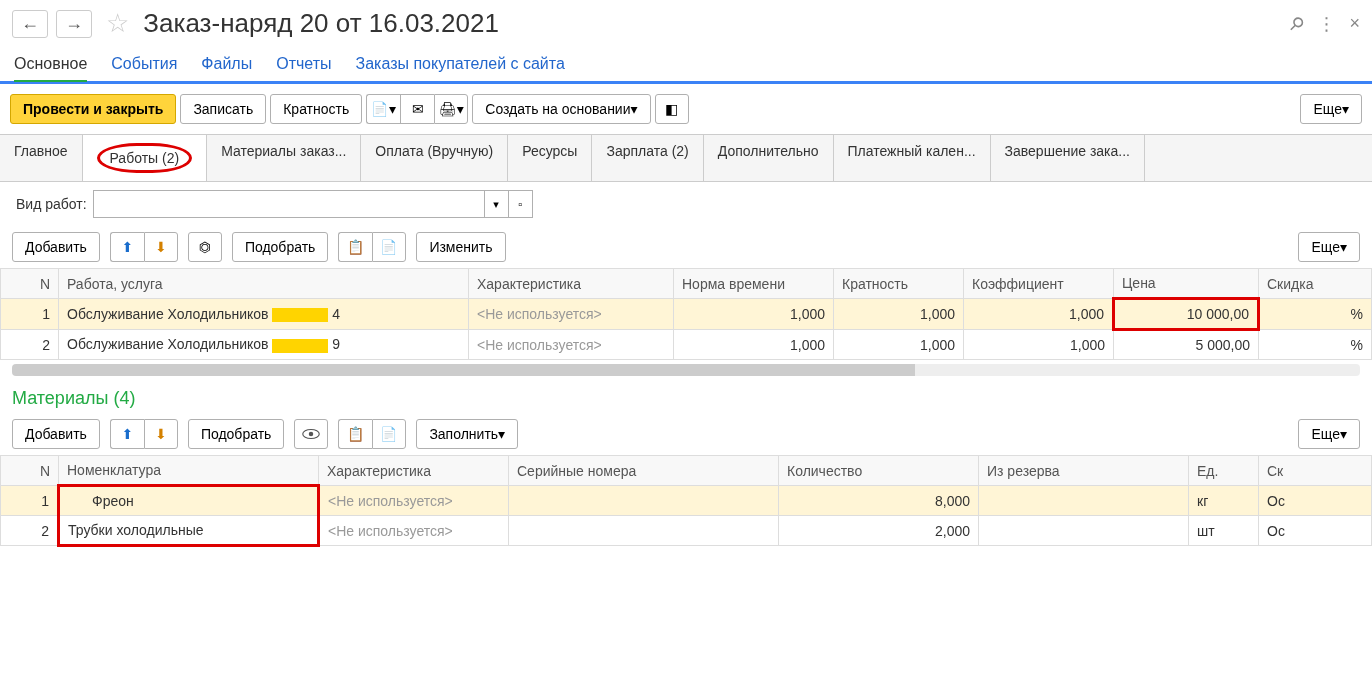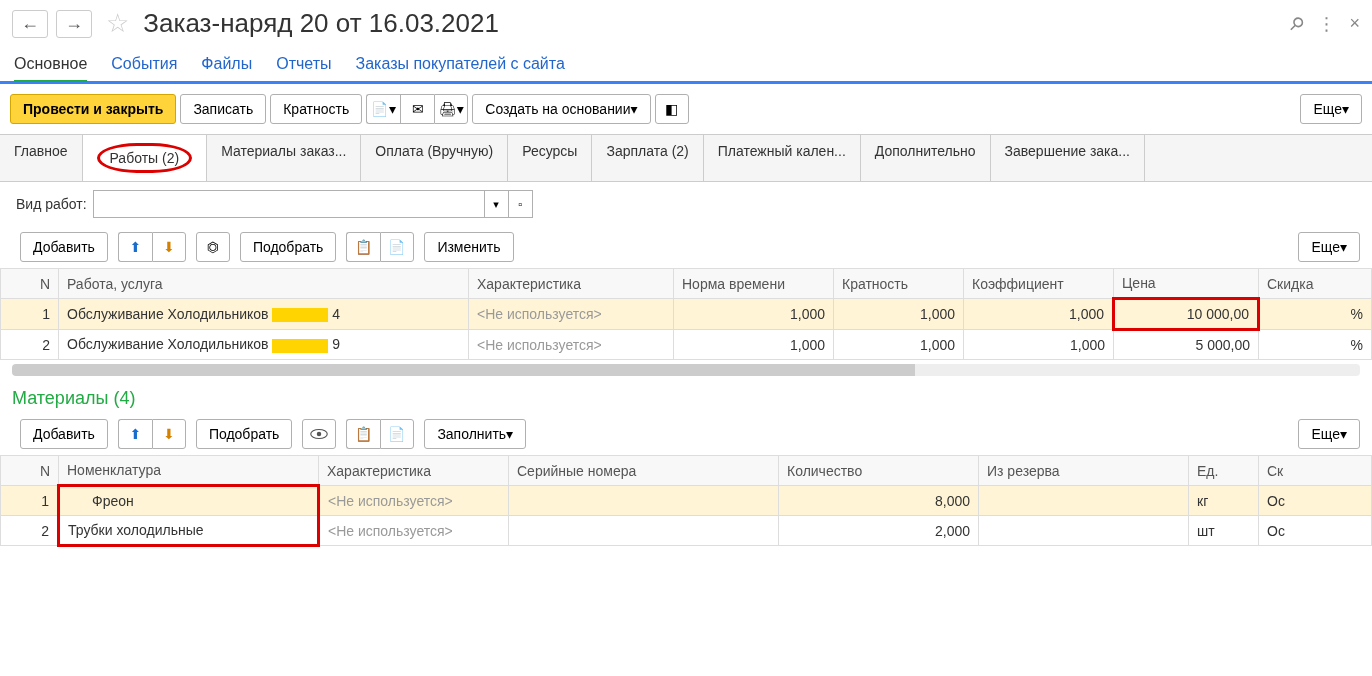--- a/index.html
+++ b/index.html
@@ -24,21 +24,21 @@
 .more-btn { margin-left: auto; }
 .sub-tabs { display: flex; border-top: 1px solid #ccc; border-bottom: 1px solid #ccc; background: #f5f5f5; }
 .sub-tab { padding: 8px 14px; border-right: 1px solid #ccc; cursor: pointer; background: #f5f5f5; font-size: 14px; white-space: nowrap; }
 .sub-tab.active { background: #fff; }
 .red-circle { border: 3px solid #d00; border-radius: 50%/60%; padding: 4px 10px; display: inline-block; }
 .field-row { display: flex; align-items: center; padding: 8px 16px; gap: 6px; }
 .field-row label { font-size: 14px; }
 .combo { display: flex; flex: 0 0 440px; }
 .combo input { flex: 1; height: 28px; border: 1px solid #b0b0b0; padding: 0 6px; }
 .combo .combo-btn { width: 24px; height: 28px; border: 1px solid #b0b0b0; border-left: none; background: #fff; cursor: pointer; font-size: 11px; }
-.sub-toolbar { display: flex; align-items: center; gap: 10px; padding: 6px 12px; margin-left: 8px; }
+.sub-toolbar { display: flex; align-items: center; gap: 10px; padding: 6px 12px; }
 .arrow-up { color: #1a6dcc; }
 .arrow-down { color: #d48100; }
 .table { width: 100%; border-collapse: collapse; }
 .table th, .table td { border: 1px solid #ddd; padding: 6px 8px; text-align: left; font-size: 14px; font-weight: normal; }
 .table th { background: #f8f8f8; color: #555; }
 .table .num-col { width: 58px; text-align: right; }
 .table .right { text-align: right; }
 .table tr.sel td { background: #fff5d6; }
 .gray-text { color: #999; }
 .redacted { background: #ffd400; display: inline-block; width: 56px; height: 14px; vertical-align: middle; }
@@ -85,22 +85,22 @@
   <button class="btn more-btn"><span>Еще</span> ▾</button>
 </div>
 
 <div class="sub-tabs">
   <div class="sub-tab">Главное</div>
   <div class="sub-tab active"><span class="red-circle">Работы (2)</span></div>
   <div class="sub-tab">Материалы заказ...</div>
   <div class="sub-tab">Оплата (Вручную)</div>
   <div class="sub-tab">Ресурсы</div>
   <div class="sub-tab">Зарплата (2)</div>
+  <div class="sub-tab">Дополнительно</div>
   <div class="sub-tab">Платежный кален...</div>
-  <div class="sub-tab">Дополнительно</div>
   <div class="sub-tab">Завершение зака...</div>
 </div>
 
 <div class="field-row">
   <label>Вид работ:</label>
   <div class="combo">
     <input type="text" style="">
     <button class="combo-btn">▾</button>
     <button class="combo-btn">▫</button>
   </div>

